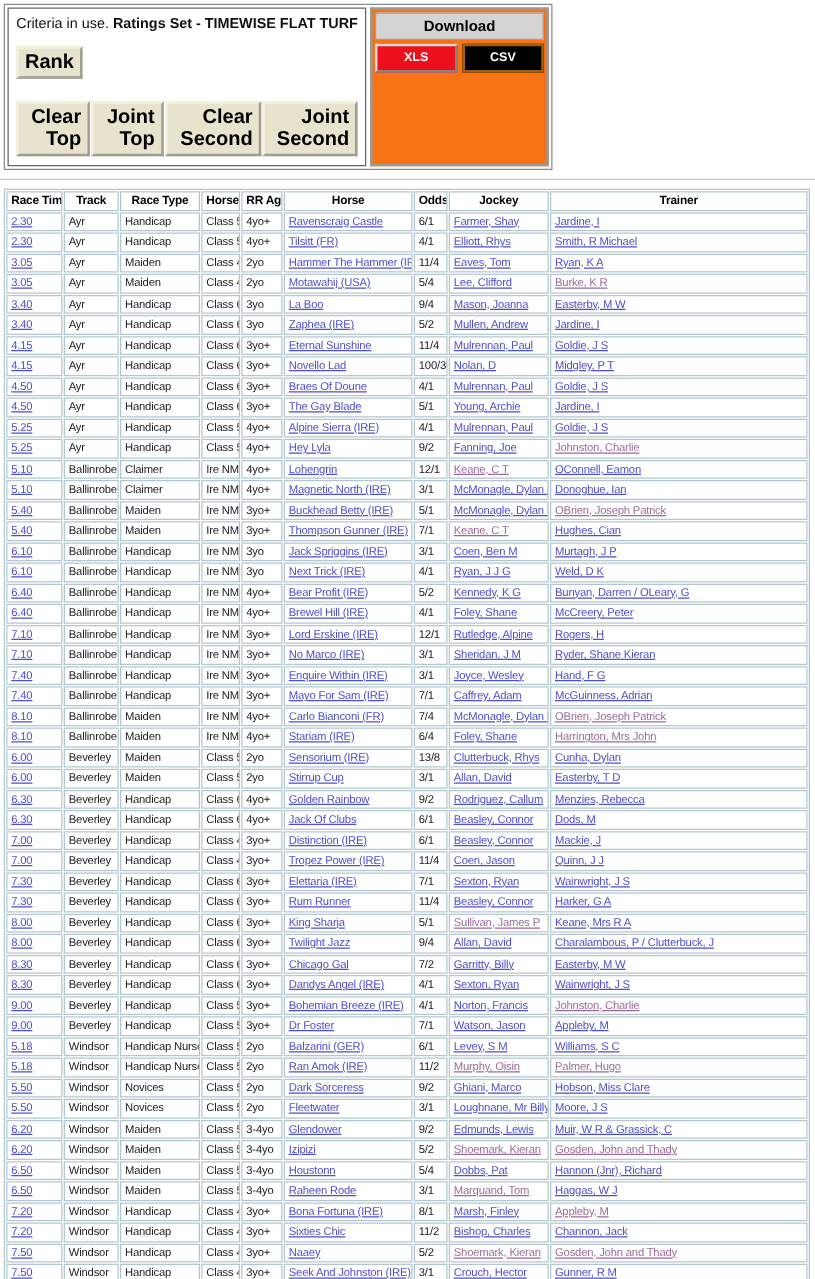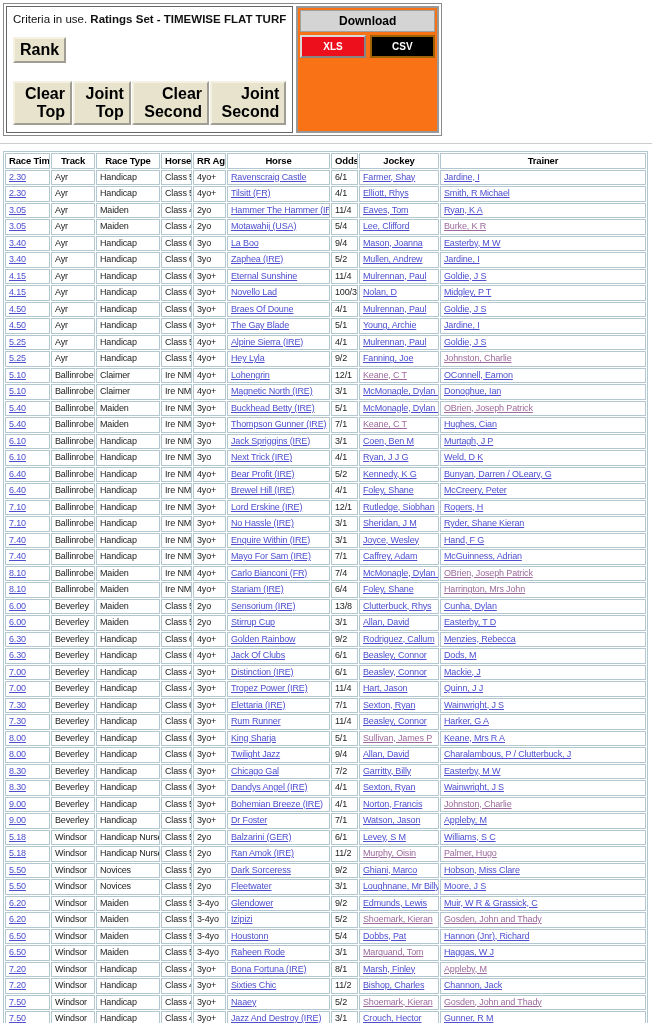--- a/index.html
+++ b/index.html
@@ -313,30 +313,30 @@
         <td><a class="lnk">McCreery, Peter</a></td>
       </tr>
       <tr>
         <td><a class="lnk">7.10</a></td>
         <td>Ballinrobe</td>
         <td>Handicap</td>
         <td>Ire NM</td>
         <td>3yo+</td>
         <td><a class="lnk">Lord Erskine (IRE)</a></td>
         <td>12/1</td>
-        <td><a class="lnk">Rutledge, Siobhan</a></td>
+        <td><a class="lnk">Rutledge, Alpine</a></td>
         <td><a class="lnk">Rogers, H</a></td>
       </tr>
       <tr>
         <td><a class="lnk">7.10</a></td>
         <td>Ballinrobe</td>
         <td>Handicap</td>
         <td>Ire NM</td>
         <td>3yo+</td>
-        <td><a class="lnk">No Hassle (IRE)</a></td>
+        <td><a class="lnk">No Marco (IRE)</a></td>
         <td>3/1</td>
         <td><a class="lnk">Sheridan, J M</a></td>
         <td><a class="lnk">Ryder, Shane Kieran</a></td>
       </tr>
       <tr>
         <td><a class="lnk">7.40</a></td>
         <td>Ballinrobe</td>
         <td>Handicap</td>
         <td>Ire NM</td>
         <td>3yo+</td>
@@ -434,21 +434,21 @@
         <td><a class="lnk">Mackie, J</a></td>
       </tr>
       <tr>
         <td><a class="lnk">7.00</a></td>
         <td>Beverley</td>
         <td>Handicap</td>
         <td>Class 4</td>
         <td>3yo+</td>
         <td><a class="lnk">Tropez Power (IRE)</a></td>
         <td>11/4</td>
-        <td><a class="lnk">Hart, Jason</a></td>
+        <td><a class="lnk">Coen, Jason</a></td>
         <td><a class="lnk">Quinn, J J</a></td>
       </tr>
       <tr>
         <td><a class="lnk">7.30</a></td>
         <td>Beverley</td>
         <td>Handicap</td>
         <td>Class 6</td>
         <td>3yo+</td>
         <td><a class="lnk">Elettaria (IRE)</a></td>
         <td>7/1</td>
@@ -652,21 +652,21 @@
         <td>5/2</td>
         <td><a class="lnk visited">Shoemark, Kieran</a></td>
         <td><a class="lnk visited">Gosden, John and Thady</a></td>
       </tr>
       <tr>
         <td><a class="lnk">7.50</a></td>
         <td>Windsor</td>
         <td>Handicap</td>
         <td>Class 4</td>
         <td>3yo+</td>
-        <td><a class="lnk">Jazz And Destroy (IRE)</a></td>
+        <td><a class="lnk">Seek And Johnston (IRE)</a></td>
         <td>3/1</td>
         <td><a class="lnk">Crouch, Hector</a></td>
         <td><a class="lnk">Gunner, R M</a></td>
       </tr>
       <tr>
         <td><a class="lnk">4.54</a></td>
         <td>Windsor</td>
         <td>Handicap</td>
         <td>Class 6</td>
         <td>3yo+</td>

